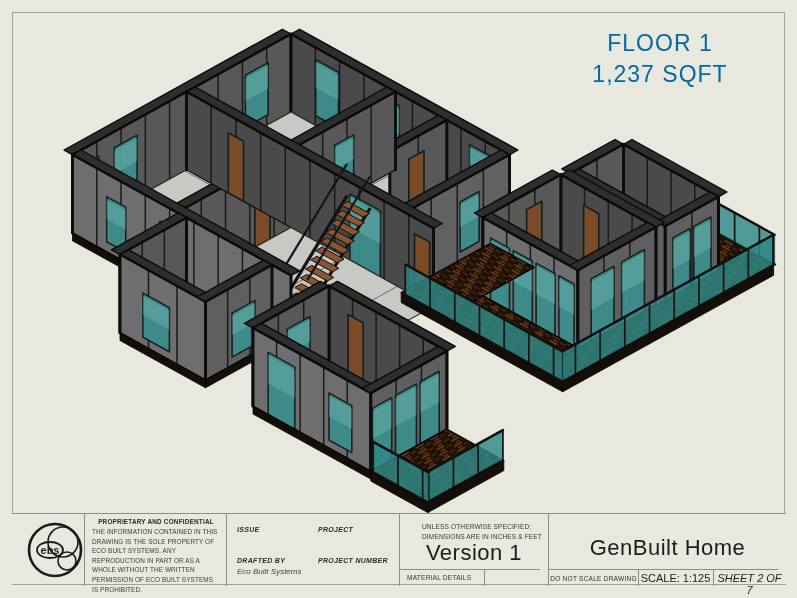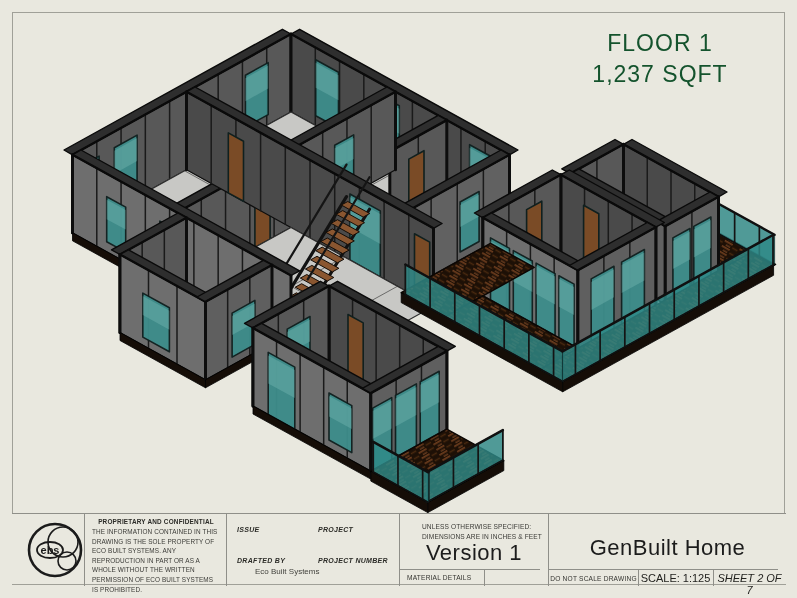--- a/index.html
+++ b/index.html
@@ -11,21 +11,21 @@
     -webkit-font-smoothing:antialiased;
   }
   #frame{
     position:absolute;left:12px;top:12px;width:773px;height:572px;
     border:1px solid #a0a098;box-sizing:border-box;
   }
   #iso{position:absolute;left:0;top:0;}
   
   .annot{
     position:absolute;left:575px;top:28px;width:170px;text-align:center;
-    font-size:23px;letter-spacing:1px;color:#14532d;line-height:31px;
+    font-size:23px;letter-spacing:1px;color:#0369a1;line-height:31px;
     font-weight:400;
   }
   
   .tb{position:absolute;left:12px;top:513px;width:774px;height:72px;box-sizing:border-box;
       border-top:1px solid #8f8f89;border-bottom:1px solid #a0a098;background:#e9e8df;}
   .cell{position:absolute;top:0;height:72px;box-sizing:border-box;border-right:1px solid #8f8f89;}
   .c-logo{left:0;width:73px;display:flex;align-items:center;justify-content:flex-end;}
   .c-prop{left:73px;width:142px;padding:4px 6px 0 7px;}
   .c-issue{left:215px;width:173px;}
   .c-ver{left:388px;width:149px;}
@@ -448,21 +448,21 @@
 
   <div class="cell c-prop">
     <div class="prop-head">PROPRIETARY AND CONFIDENTIAL</div>
     <div class="prop-body">THE INFORMATION CONTAINED IN THIS DRAWING IS THE SOLE PROPERTY OF ECO BUILT SYSTEMS.  ANY REPRODUCTION IN PART OR AS A WHOLE WITHOUT THE WRITTEN PERMISSION OF ECO BUILT SYSTEMS IS PROHIBITED.</div>
   </div>
 
   <div class="cell c-issue">
     <span class="fld" style="left:10px;top:12px;">ISSUE</span>
     <span class="fld" style="left:91px;top:12px;">PROJECT</span>
     <span class="fld" style="left:10px;top:43px;">DRAFTED BY</span>
-    <span class="fldv" style="left:28px;top:53px;">Eco Built Systems</span>
+    <span class="fldv" style="left:10px;top:53px;font-style:italic;">Eco Built Systems</span>
     <span class="fld" style="left:91px;top:43px;">PROJECT NUMBER</span>
   </div>
 
   <div class="cell c-ver">
     <div class="tol">
       <div>UNLESS OTHERWISE SPECIFIED:</div>
       <div>DIMENSIONS ARE IN INCHES &amp; FEET</div>
     </div>
     <div class="bigtxt" style="top:26px;">Version 1</div>
     <div class="row2">

